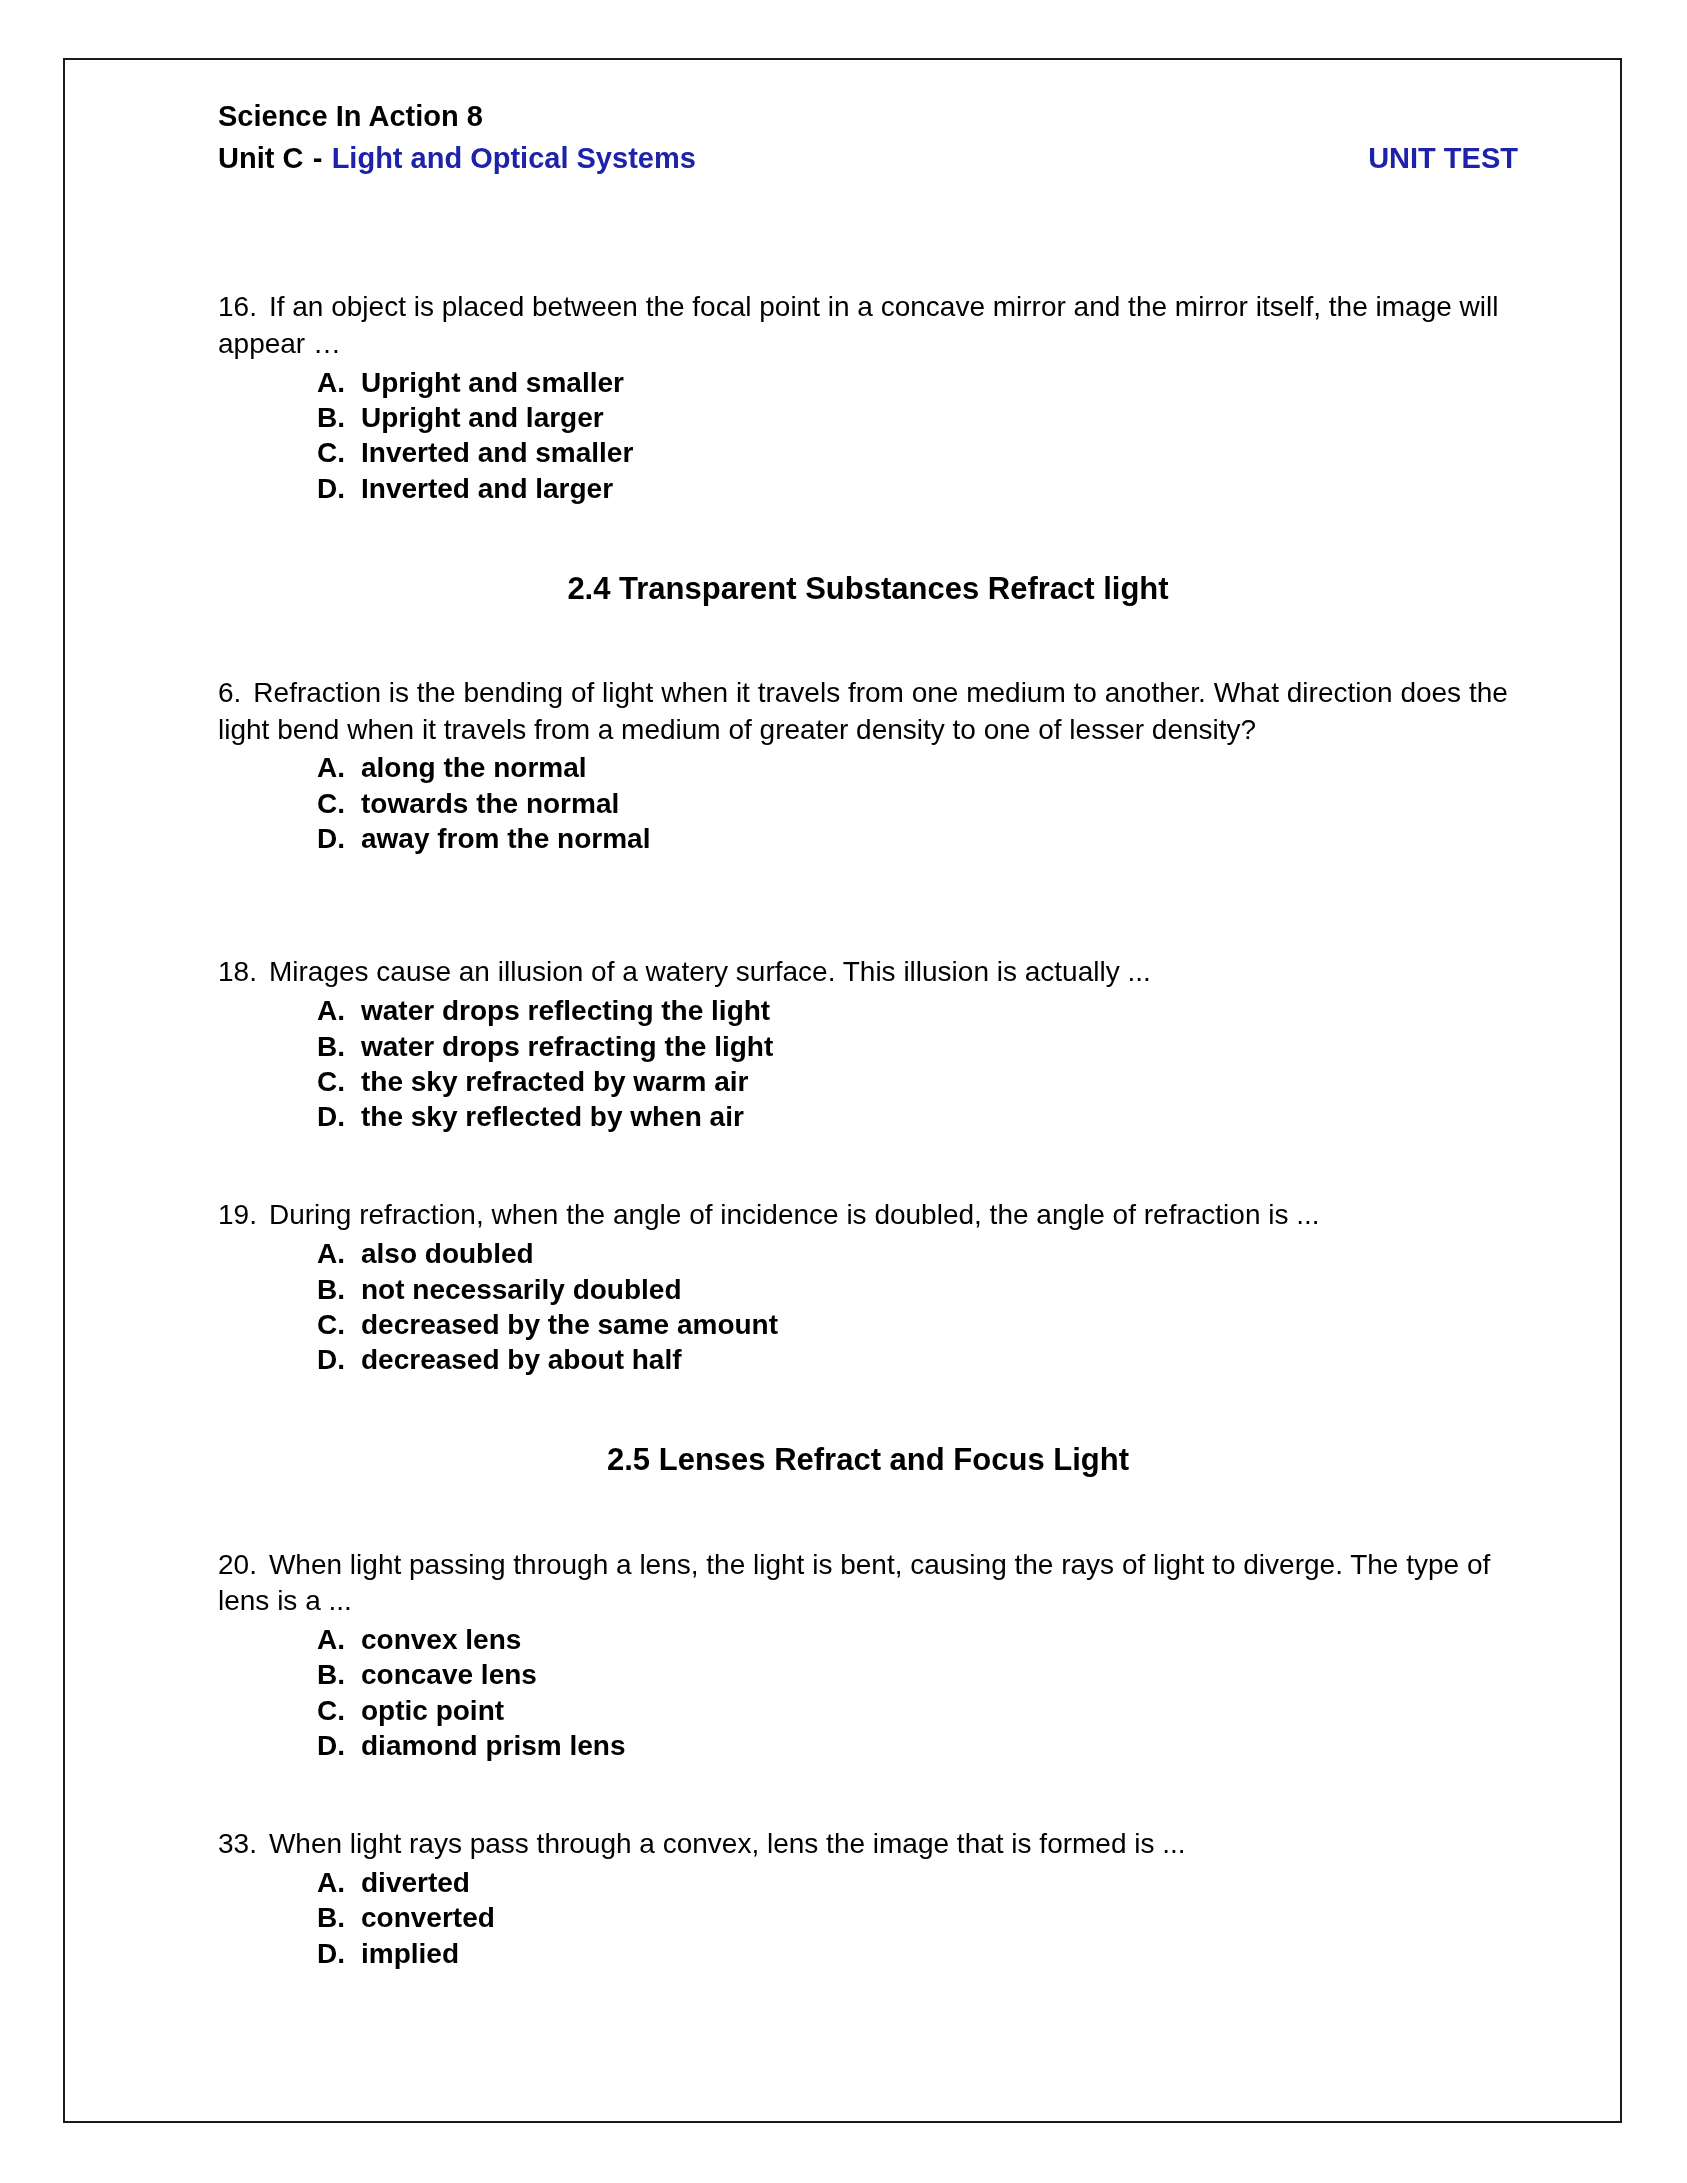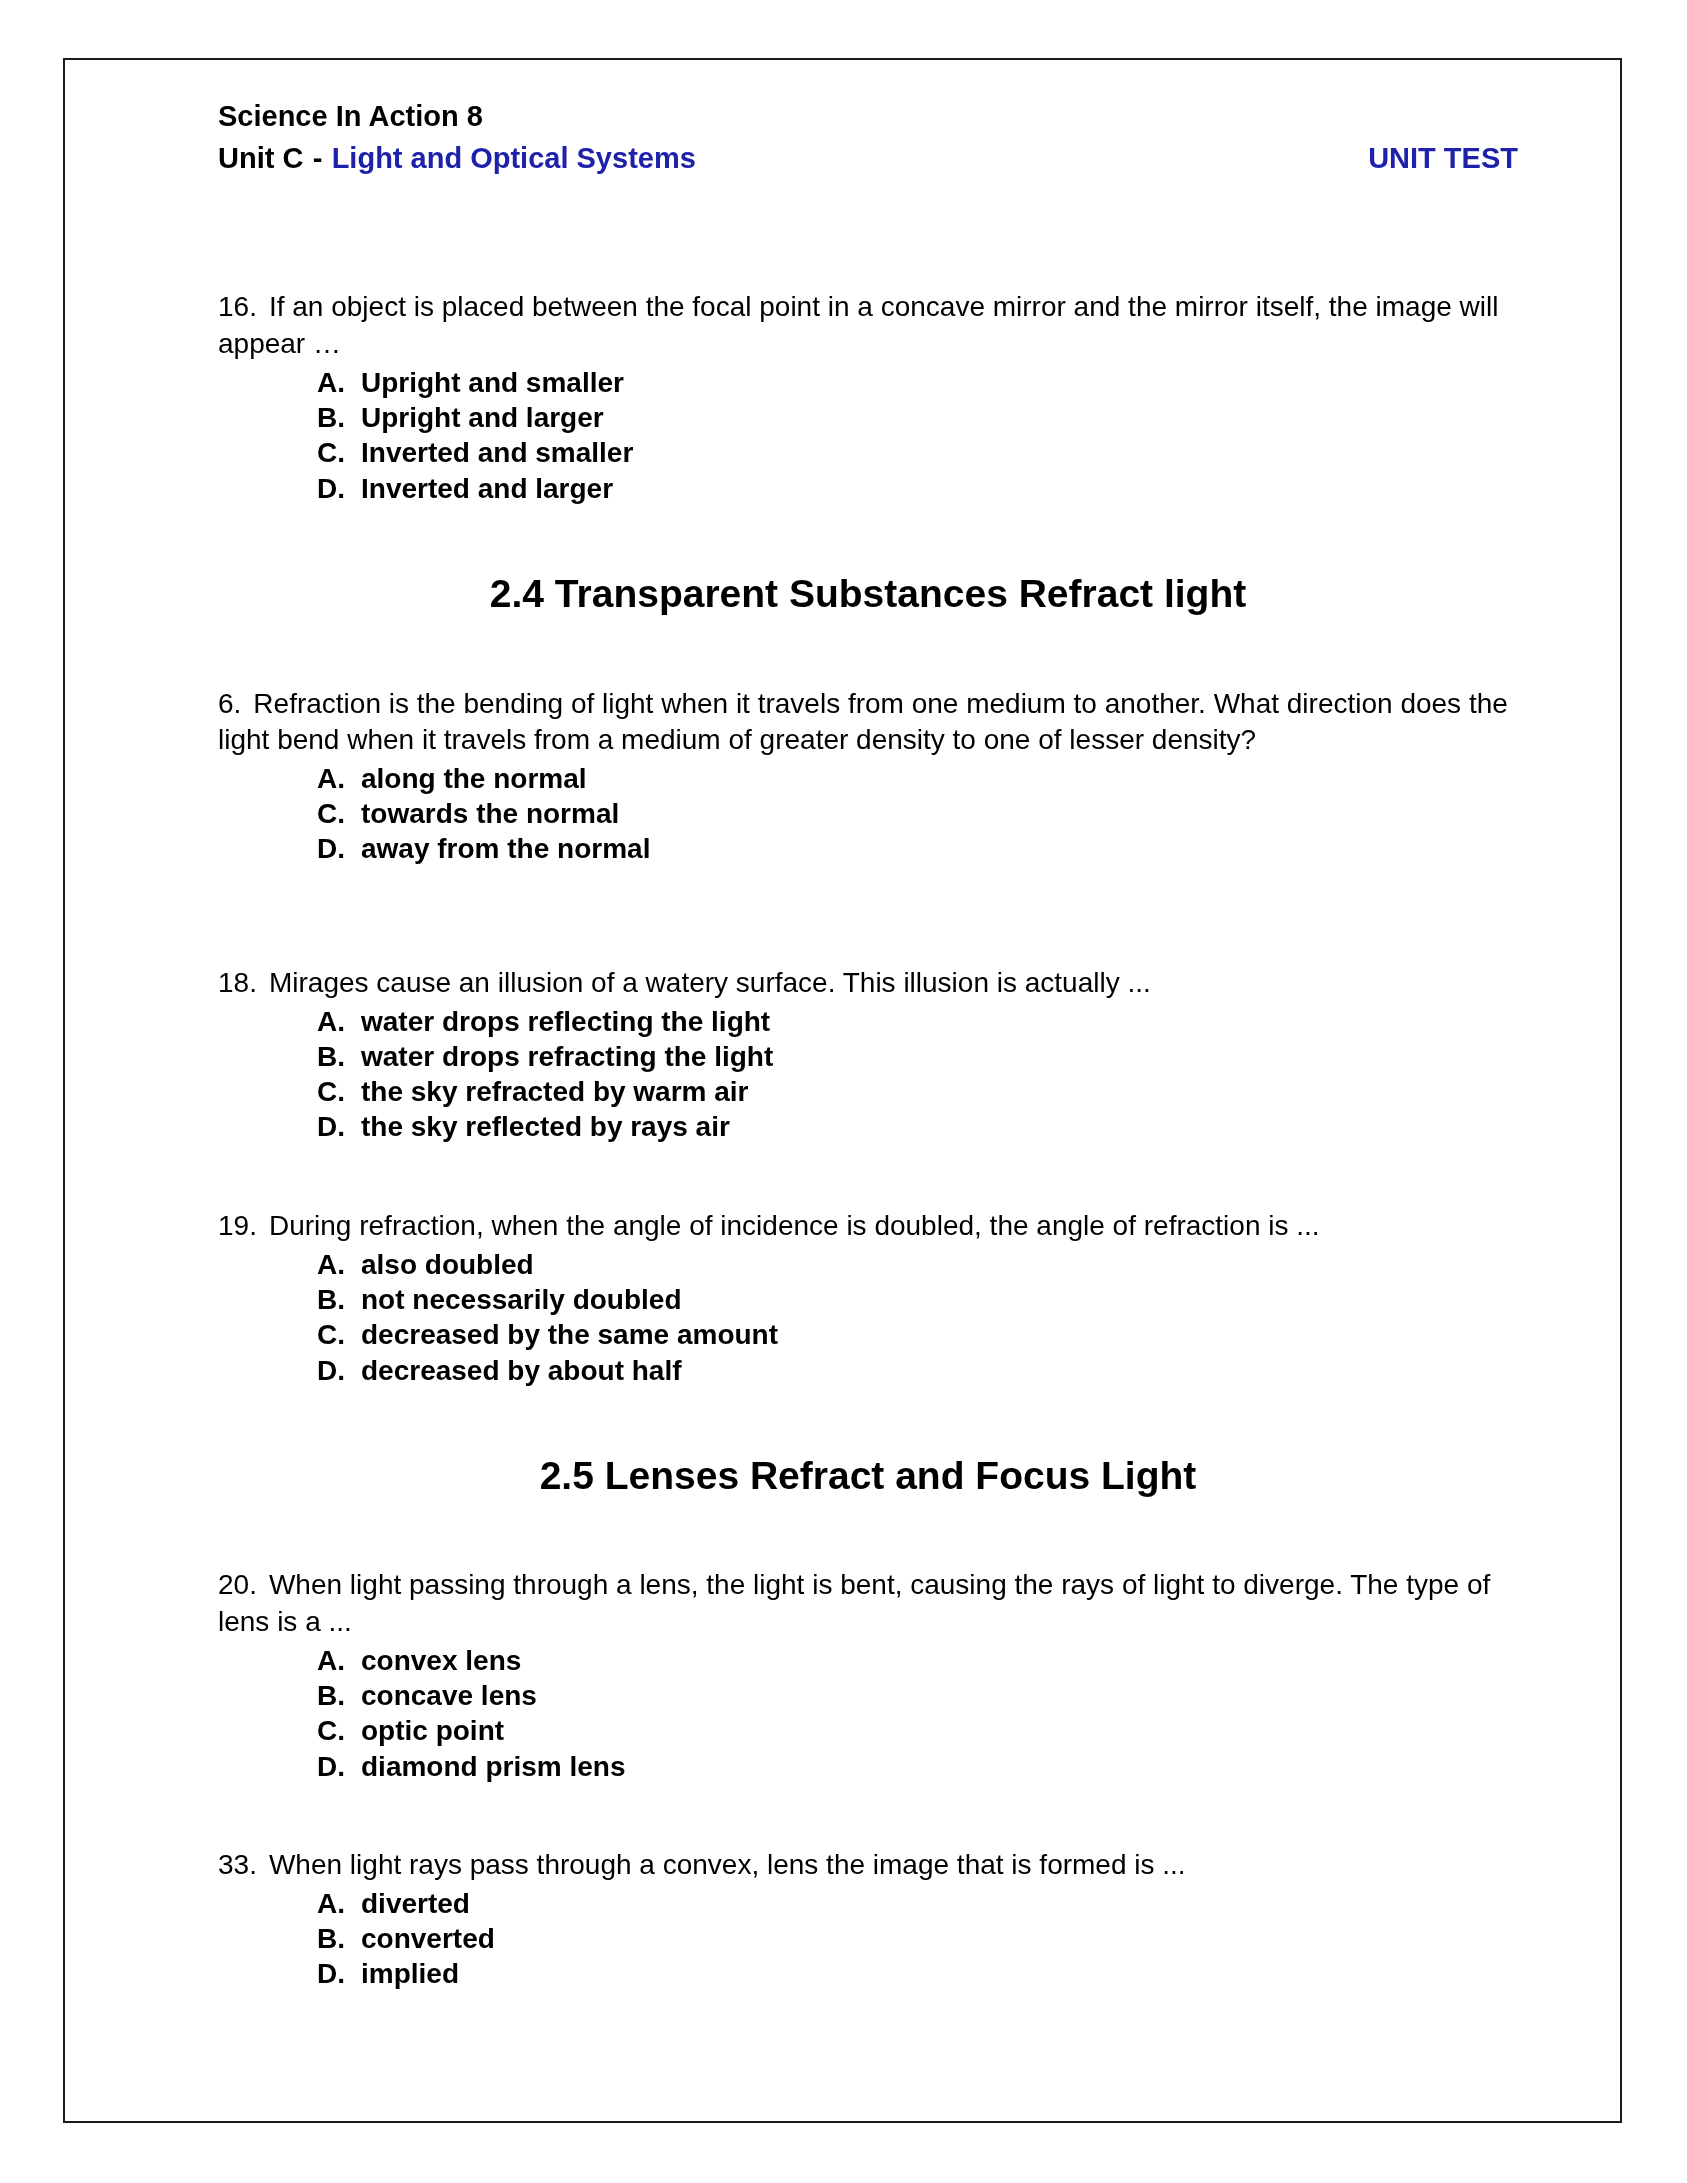--- a/index.html
+++ b/index.html
@@ -41,21 +41,21 @@
   .option {
     padding-left: 99px;
     font-weight: bold;
     line-height: 1.26;
   }
   .option .letter { display: inline-block; width: 44px; }
 
   .section-title {
     text-align: center;
     font-weight: bold;
-    font-size: 39px;
+    font-size: 31px;
     margin: 36px 0 66px 0;
   }
 </style>
 </head>
 <body>
 
 <div class="page-border"></div>
 
 <div class="content">
 
@@ -87,21 +87,21 @@
       <div class="option"><span class="letter">D.</span><span>away from the normal</span></div>
     </div>
   </section>
 
   <section class="question">
     <p class="stem"><span class="qnum">18.</span><span>Mirages cause an illusion of a watery surface. This illusion is actually ...</span></p>
     <div class="options">
       <div class="option"><span class="letter">A.</span><span>water drops reflecting the light</span></div>
       <div class="option"><span class="letter">B.</span><span>water drops refracting the light</span></div>
       <div class="option"><span class="letter">C.</span><span>the sky refracted by warm air</span></div>
-      <div class="option"><span class="letter">D.</span><span>the sky reflected by rays air</span></div>
+      <div class="option"><span class="letter">D.</span><span>the sky reflected by when air</span></div>
     </div>
   </section>
 
   <section class="question">
     <p class="stem"><span class="qnum">19.</span><span>During refraction, when the angle of incidence is doubled, the angle of refraction is ...</span></p>
     <div class="options">
       <div class="option"><span class="letter">A.</span><span>also doubled</span></div>
       <div class="option"><span class="letter">B.</span><span>not necessarily doubled</span></div>
       <div class="option"><span class="letter">C.</span><span>decreased by the same amount</span></div>
       <div class="option"><span class="letter">D.</span><span>decreased by about half</span></div>

